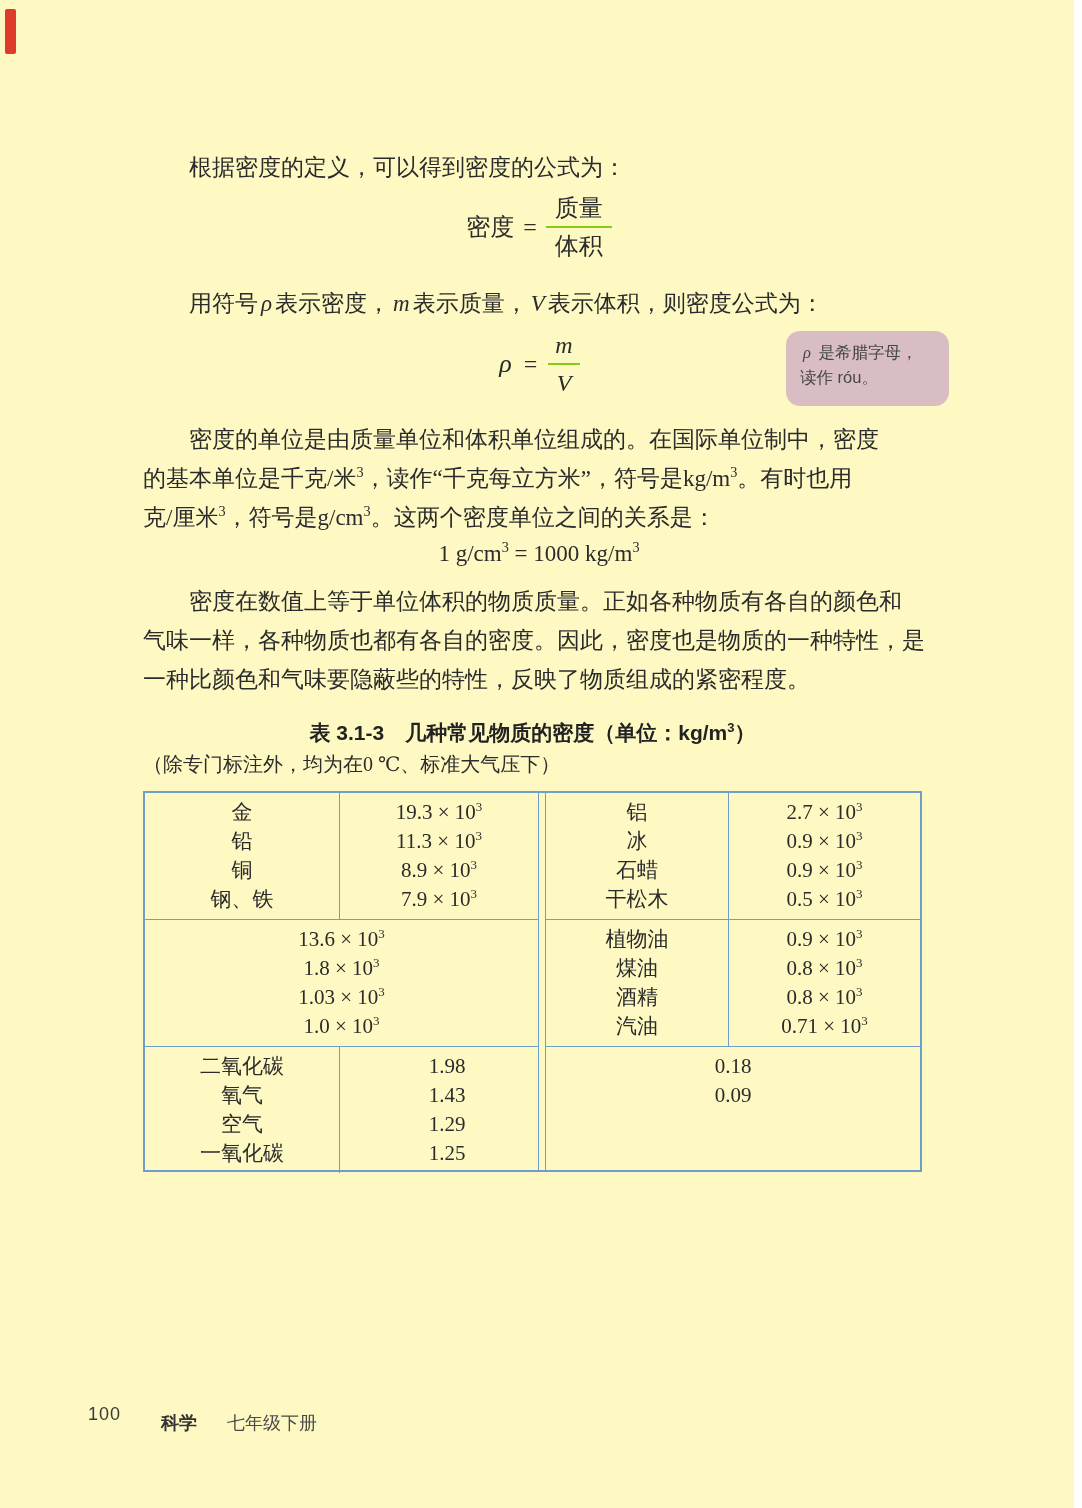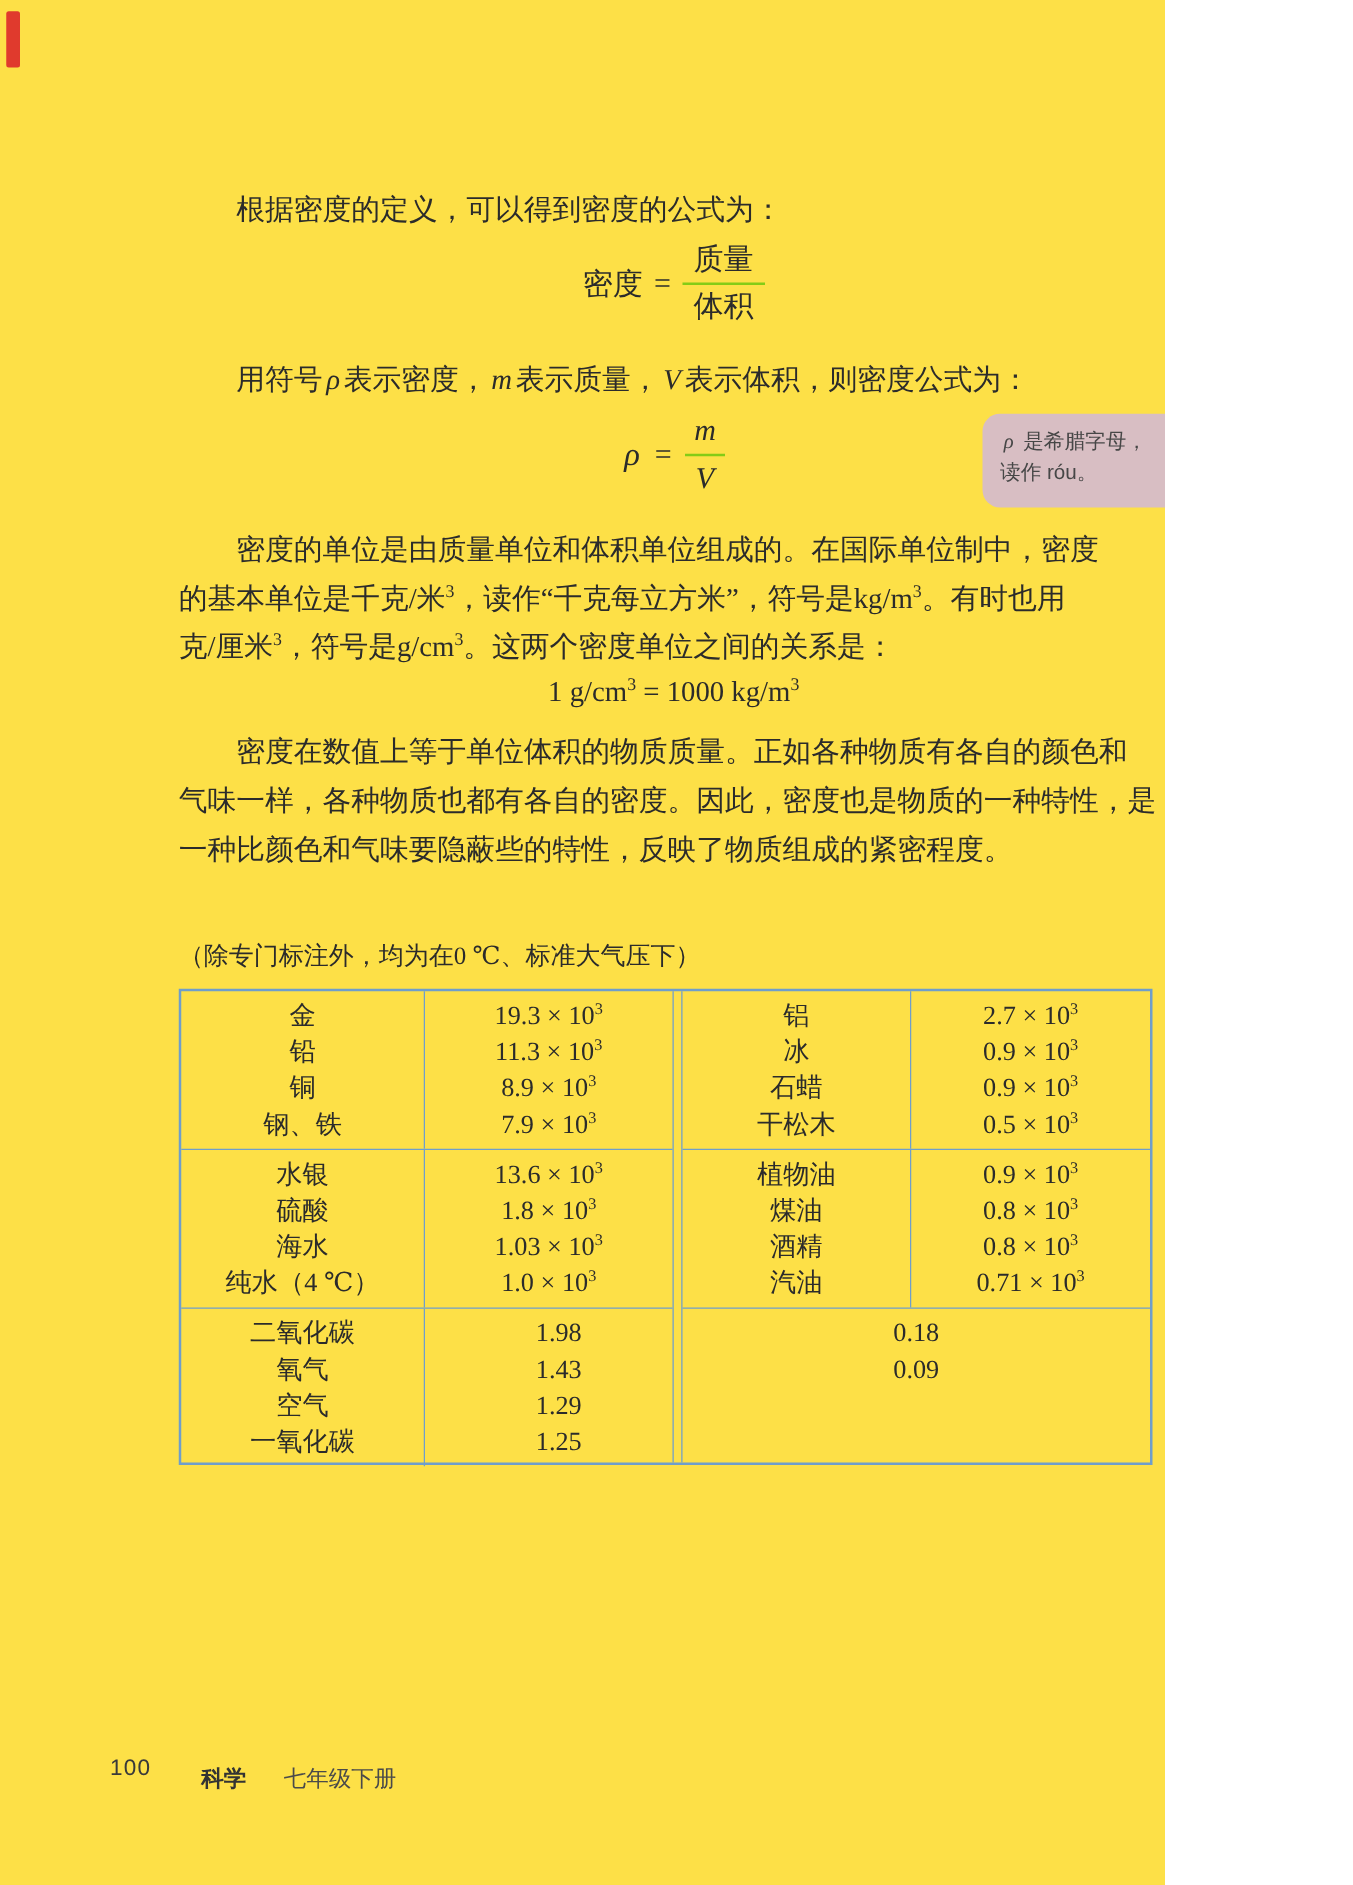--- a/index.html
+++ b/index.html
@@ -1,16 +1,16 @@
 <!DOCTYPE html>
 <html><head>
 <meta charset="utf-8">
 <style>
   html,body{margin:0;padding:0;background:#ffffff;}
-  .page{position:relative;width:932px;height:1508px;background:#fde047;color:#2b2b2b;overflow:hidden;}
+  .page{position:relative;width:1074px;height:1508px;background:#fef9c3;color:#2b2b2b;overflow:hidden;}
   .serif{font-family:"Liberation Serif","DejaVu Serif",serif;}
   .sans{font-family:"Liberation Sans","DejaVu Sans",sans-serif;}
   .abs{position:absolute;}
   sup{font-size:0.62em;vertical-align:super;line-height:0;}
   .para{left:143px;width:792px;font-size:23px;line-height:39px;text-align:justify;}
   .indent{text-indent:46px;}
   .it{font-style:italic;font-family:"Liberation Serif","DejaVu Serif",serif;padding:0 3px;}
   .red-tab{left:5px;top:9px;width:11px;height:45px;border-radius:2px;}
   
   .formula{left:143px;width:792px;display:flex;align-items:center;justify-content:center;gap:9px;}
@@ -88,45 +88,40 @@
   </div>
 
   <div class="abs uniteq serif">1 g/cm<sup>3</sup> = 1000 kg/m<sup>3</sup></div>
 
   <div class="abs para serif" style="top:582px">
     <div class="indent">密度在数值上等于单位体积的物质质量。正如各种物质有各自的颜色和</div>
     <div>气味一样，各种物质也都有各自的密度。因此，密度也是物质的一种特性，是</div>
     <div>一种比颜色和气味要隐蔽些的特性，反映了物质组成的紧密程度。</div>
   </div>
 
+  <div class="abs tcaption sans">表 3.1-3　几种常见物质的密度（单位：kg/m<sup>3</sup>）</div>
   <div class="abs tsubcaption serif">（除专门标注外，均为在0 ℃、标准大气压下）</div>
 
   <div class="abs dtable">
     <div class="half half-left">
         <div class="tblock">
           <div class="ncol">
             <div class="tline">金</div>
             <div class="tline">铅</div>
             <div class="tline">铜</div>
             <div class="tline">钢、铁</div>
           </div>
           <div class="vcol">
             <div class="tline">19.3 × 10<sup>3</sup></div>
             <div class="tline">11.3 × 10<sup>3</sup></div>
             <div class="tline">8.9 × 10<sup>3</sup></div>
             <div class="tline">7.9 × 10<sup>3</sup></div>
           </div>
         </div>
         <div class="tblock">
-          <div class="ncol">
-            <div class="tline">水银</div>
-            <div class="tline">硫酸</div>
-            <div class="tline">海水</div>
-            <div class="tline">纯水（4 ℃）</div>
-          </div>
           <div class="vcol">
             <div class="tline">13.6 × 10<sup>3</sup></div>
             <div class="tline">1.8 × 10<sup>3</sup></div>
             <div class="tline">1.03 × 10<sup>3</sup></div>
             <div class="tline">1.0 × 10<sup>3</sup></div>
           </div>
         </div>
         <div class="tblock">
           <div class="ncol">
             <div class="tline">二氧化碳</div>

